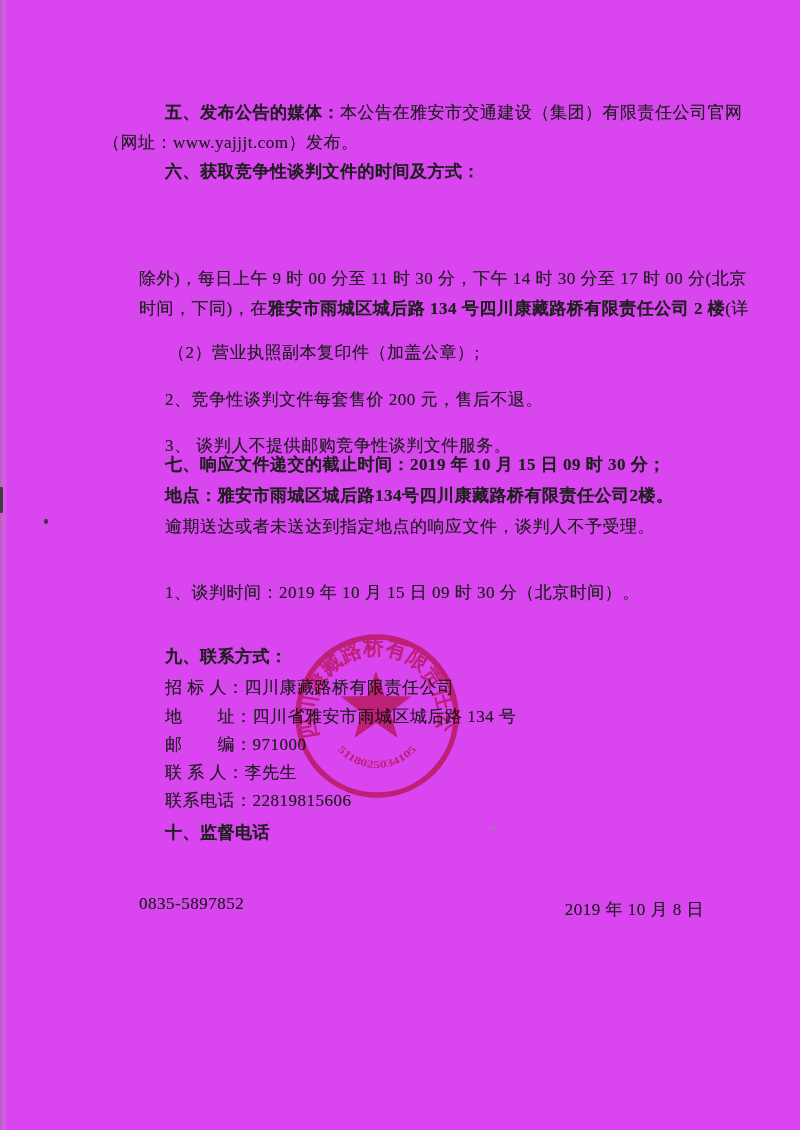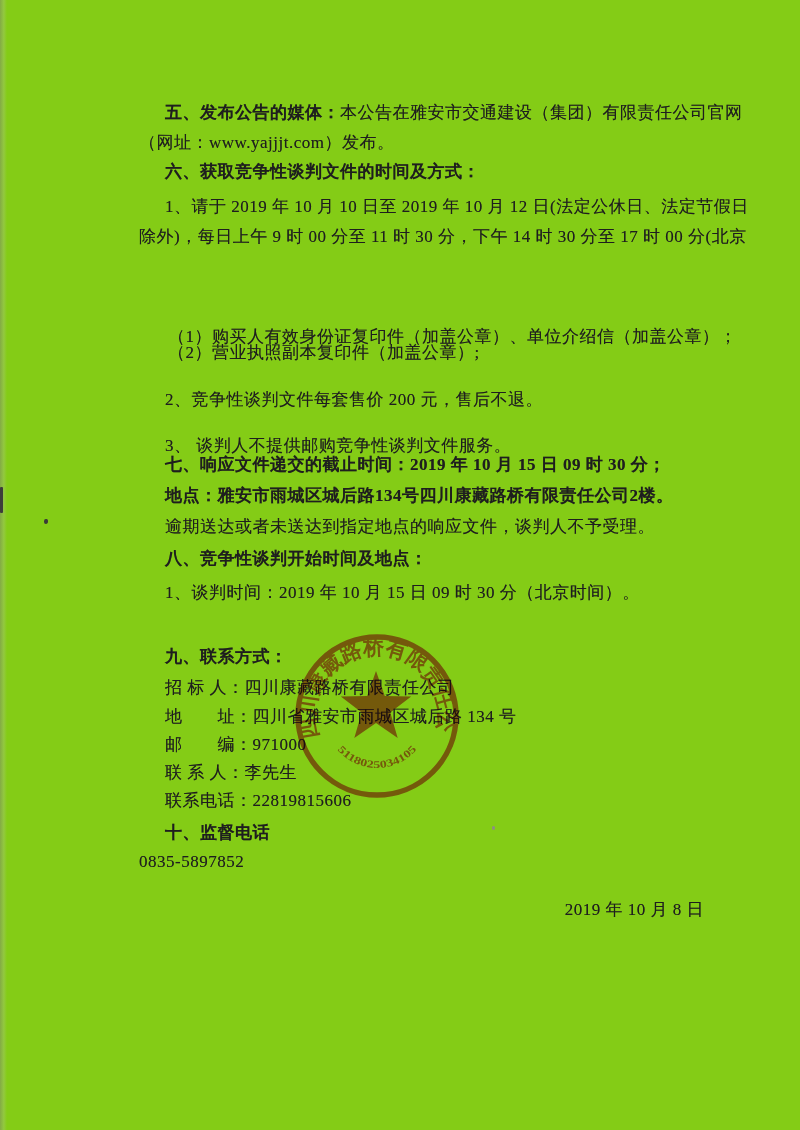--- a/index.html
+++ b/index.html
@@ -1,35 +1,35 @@
 <!DOCTYPE html>
 <html><head>
 <meta charset="utf-8">
 <style>
   html,body{margin:0;padding:0;background:#e9e9e6;}
   .page{
     position:relative;
     width:800px;height:1130px;
-    background:#84cc16;
+    background:#d946ef;
     overflow:hidden;
     font-family:"Liberation Serif","DejaVu Serif",serif;
     color:#1e1e1e;
   }
   .ln{
     position:absolute;
     margin:0;
     white-space:nowrap;
     font-size:17px;
     line-height:26px;
     letter-spacing:0.5px;
     text-shadow:0 0 0.5px rgba(40,40,40,.55);
   }
   .b{font-weight:bold;}
-  .m0{left:103px;margin-left:36px;}
-  .m1{left:139px;}
+  .m0{left:103px;}
+  .m1{left:139px;margin-top:42px;}
   .m2{left:165px;}
   .m3{left:168px;}
   .date-line{left:auto;right:96px;}
   .seal{
     position:absolute;left:284px;top:625px;
     width:190px;height:190px;
     opacity:.82;
     mix-blend-mode:multiply;
     pointer-events:none;
   }
@@ -51,41 +51,39 @@
   <div class="scan-tick"></div>
   <div class="scan-dot"></div>
   <div class="scan-speck"></div>
 
   <p class="ln m2" style="top:100px"><span class="b">五、发布公告的媒体：</span><span>本公告在雅安市交通建设（集团）有限责任公司官网</span></p>
 
   <p class="ln m0" style="top:130px">（网址：www.yajjjt.com）发布。</p>
 
   <p class="ln m2 b" style="top:159px">六、获取竞争性谈判文件的时间及方式：</p>
 
-  <p class="ln m2" style="top:194px">1、请于 2019 年 10 月 10 日至 2019 年 10 月 12 日(法定公休日、法定节假日</p>
 
   <p class="ln m1" style="top:224px">除外)，每日上午 9 时 00 分至 11 时 30 分，下午 14 时 30 分至 17 时 00 分(北京</p>
 
+  <p class="ln m1" style="top:254px"><span>时间，下同)，在</span><span class="b">雅安市雨城区城后路 134 号四川康藏路桥有限责任公司 2 楼</span><span>(详</span></p>
 
 
-  <p class="ln m3" style="top:324px">（1）购买人有效身份证复印件（加盖公章）、单位介绍信（加盖公章）；</p>
 
   <p class="ln m3" style="top:340px">（2）营业执照副本复印件（加盖公章）;</p>
 
   <p class="ln m2" style="top:387px">2、竞争性谈判文件每套售价 200 元，售后不退。</p>
 
   <p class="ln m2" style="top:433px">3、 谈判人不提供邮购竞争性谈判文件服务。</p>
 
   <p class="ln m2 b" style="top:452px">七、响应文件递交的截止时间：2019 年 10 月 15 日 09 时 30 分；</p>
 
   <p class="ln m2 b" style="top:483px">地点：雅安市雨城区城后路134号四川康藏路桥有限责任公司2楼。</p>
 
   <p class="ln m2" style="top:514px">逾期送达或者未送达到指定地点的响应文件，谈判人不予受理。</p>
 
-  <p class="ln m2 b" style="top:546px">八、竞争性谈判开始时间及地点：</p>
 
   <p class="ln m2" style="top:580px">1、谈判时间：2019 年 10 月 15 日 09 时 30 分（北京时间）。</p>
 
 
   <p class="ln m2 b" style="top:644px">九、联系方式：</p>
 
   <p class="ln m2" style="top:675px">招 标 人：四川康藏路桥有限责任公司</p>
 
   <p class="ln m2" style="top:704px">地　　址：四川省雅安市雨城区城后路 134 号</p>
 

